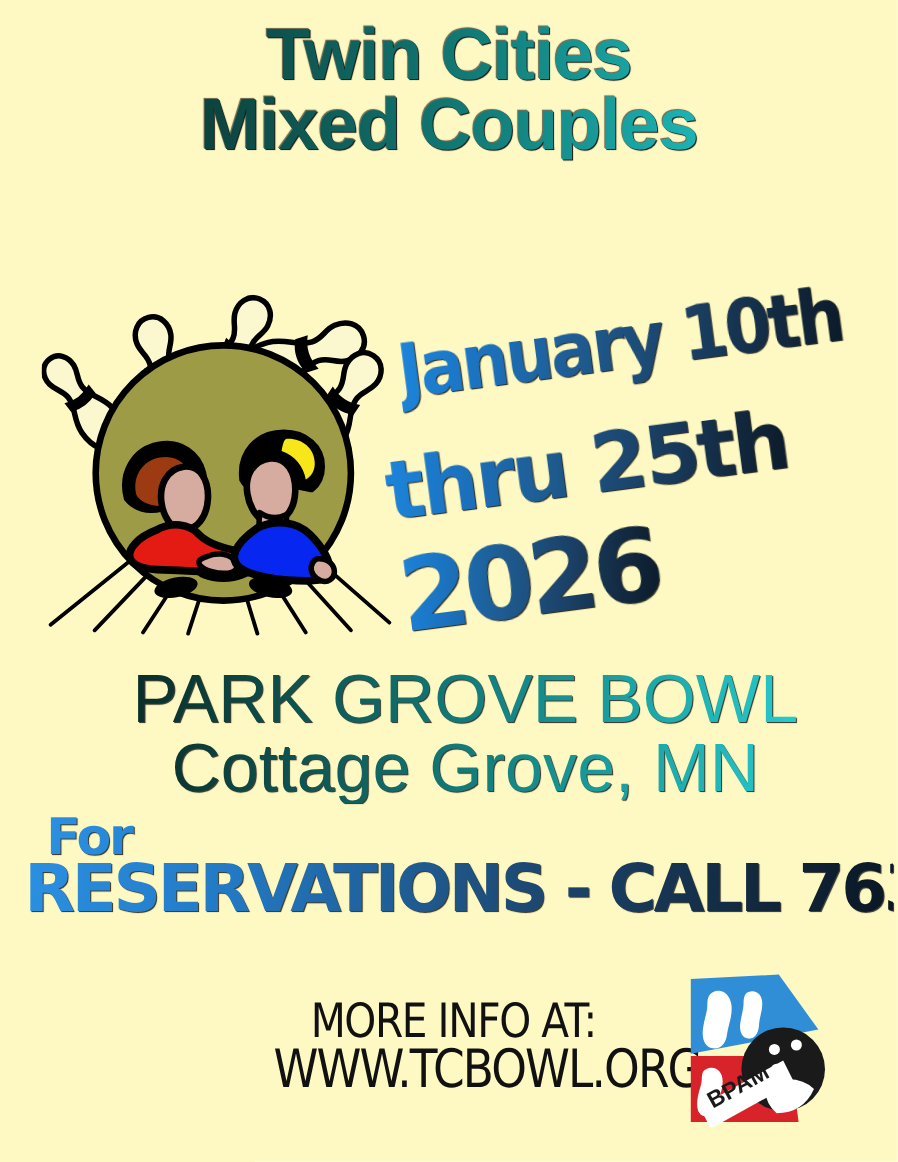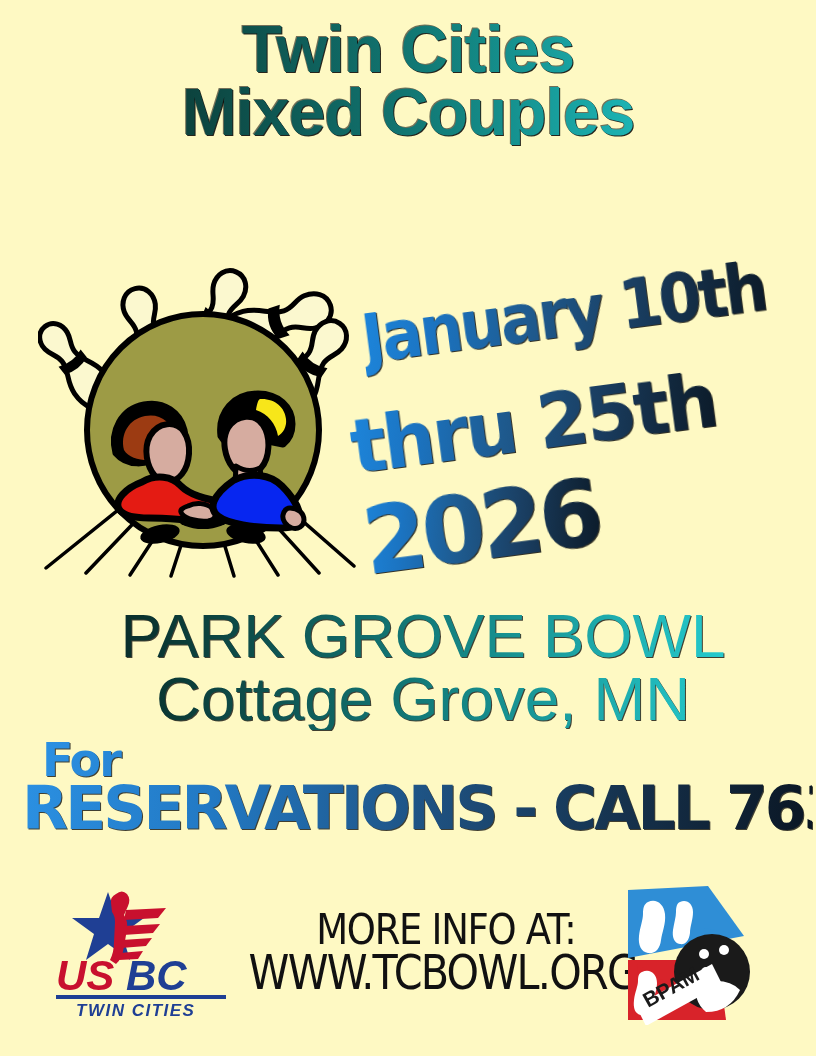--- a/index.html
+++ b/index.html
@@ -84,21 +84,21 @@
     font-size:60px;font-weight:700;font-family:"DejaVu Sans", sans-serif;
     letter-spacing:-3px;line-height:0.95;
     filter:drop-shadow(1.3px 1.3px 0 rgba(0,0,0,0.75));
   }
 
   
   #footer-row{position:absolute;left:0;top:880px;width:816px;height:160px;}
   #usbc-logo{position:absolute;left:48px;top:8px;width:190px;height:130px;}
   #bpam-logo{position:absolute;left:608px;top:0px;width:150px;height:145px;}
   #moreinfo-block{
-    position:absolute;left:222px;top:30px;width:380px;text-align:right;
+    position:absolute;left:222px;top:30px;width:380px;text-align:center;
     color:#111;
   }
   #moreinfo-line-1{font-size:43px;font-weight:400;letter-spacing:-1.5px;line-height:0.92;
     transform:scaleX(0.86);transform-origin:center;font-family:"DejaVu Sans", sans-serif;}
   #moreinfo-line-2{font-size:48px;font-weight:400;letter-spacing:-2px;line-height:0.95;
     transform:scaleX(0.86);transform-origin:center;font-family:"DejaVu Sans", sans-serif;}
 
   .usbc-text{font-style:italic;font-weight:700;font-family:"Liberation Sans",sans-serif;}
 </style>
 </head>
@@ -208,40 +208,20 @@
     <span class="gt teal2" id="venue-line-2">Cottage Grove, MN</span>
   </div>
 
   <div id="reservations-block">
     <span class="gt blue2" id="res-line-1">For</span>
     <span class="gt blue2" id="res-line-2">RESERVATIONS - CALL 763-971-0800</span>
   </div>
 
   <div id="footer-row">
 
-    <div id="usbc-logo">
-      <svg viewBox="0 0 190 130" width="190" height="130">
-
-        <path d="M60 4 L69 30 L96 30 L74 46 L82 72 L60 56 L38 72 L46 46 L24 30 L51 30 Z" fill="#1f3f94" stroke="none"></path>
-
-        <g>
-          <path d="M68 6 q6 -5 11 0 q4 5 1 12 l-4 9 q4 6 3 14 l-3 18 q-2 12 -8 17 l-6 -4 q4 -8 4 -18
-                   l1 -20 q0 -6 -3 -10 l-1 -9 q-1 -6 5 -9 z" fill="#c8102e" stroke="none"></path>
-          <path d="M78 22 L118 20 L110 30 L76 32 Z" fill="#c8102e" stroke="none"></path>
-          <path d="M76 38 L112 36 L105 45 L75 47 Z" fill="#c8102e" stroke="none"></path>
-          <path d="M74 52 L104 50 L98 58 L73 60 Z" fill="#c8102e" stroke="none"></path>
-          <path d="M72 65 L95 63 L90 71 L71 72 Z" fill="#c8102e" stroke="none"></path>
-        </g>
-
-        <text x="8" y="102" class="usbc-text" font-size="42" fill="#c8102e">US</text>
-        <text x="78" y="102" class="usbc-text" font-size="42" fill="#1f3f94">BC</text>
-        <rect x="8" y="107" width="170" height="4" fill="#1f3f94"></rect>
-        <text x="28" y="128" class="usbc-text" font-size="17" letter-spacing="1.5" fill="#1f3f94">TWIN CITIES</text>
-      </svg>
-    </div>
 
     <div id="moreinfo-block">
       <div id="moreinfo-line-1">MORE INFO AT:</div>
       <div id="moreinfo-line-2">WWW.TCBOWL.ORG</div>
     </div>
 
     <div id="bpam-logo">
       <svg viewBox="0 0 150 145" width="150" height="145">
 
         <path d="M20 10 L100 6 L136 56 L20 78 Z" fill="#2f8ed6" stroke="none"></path>

